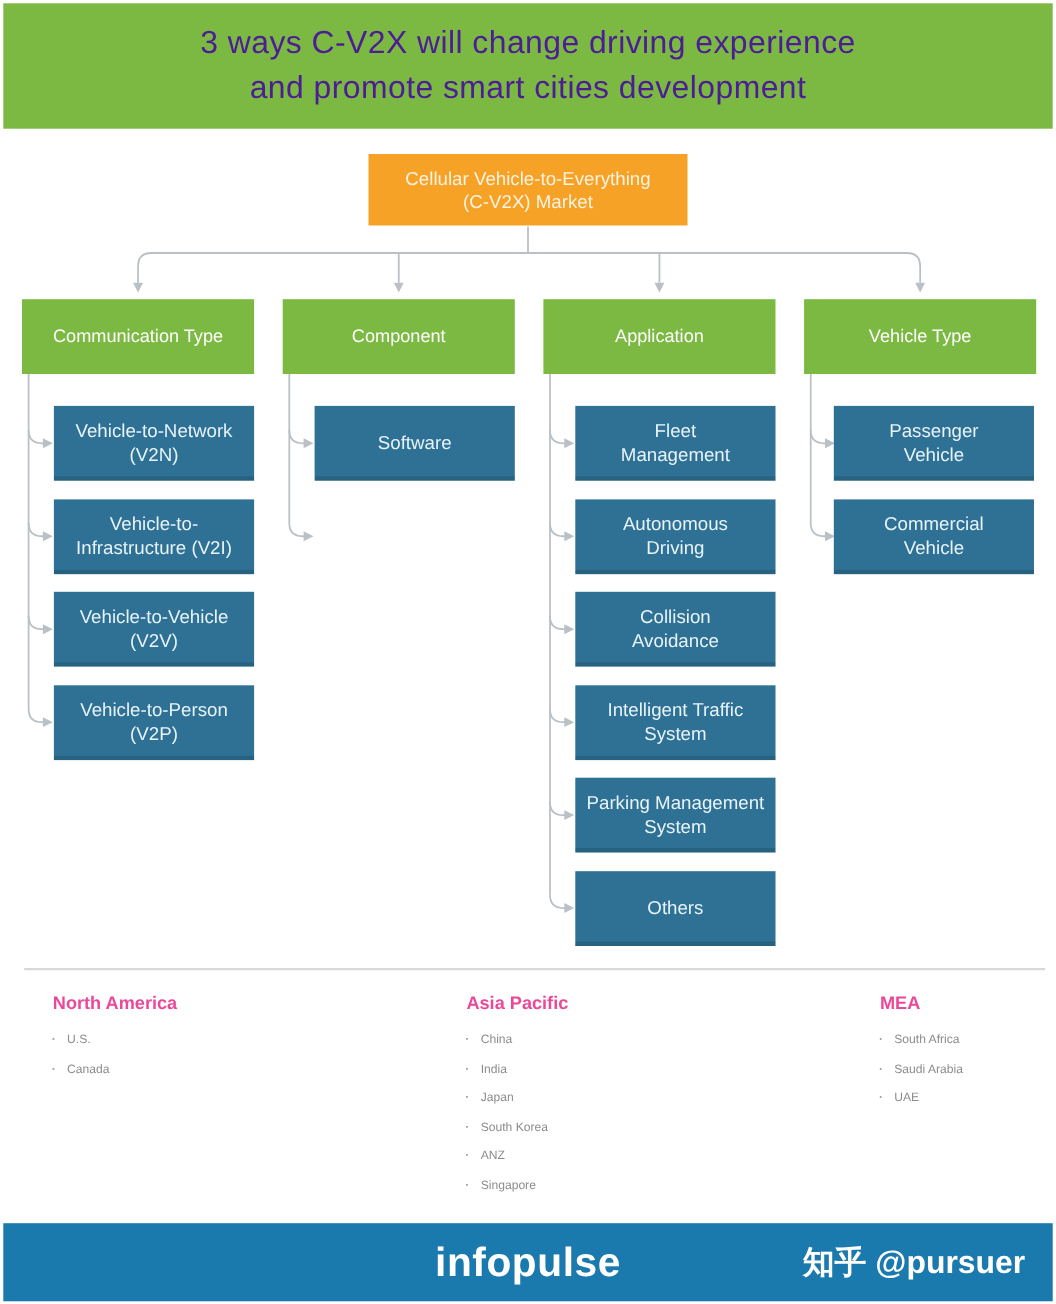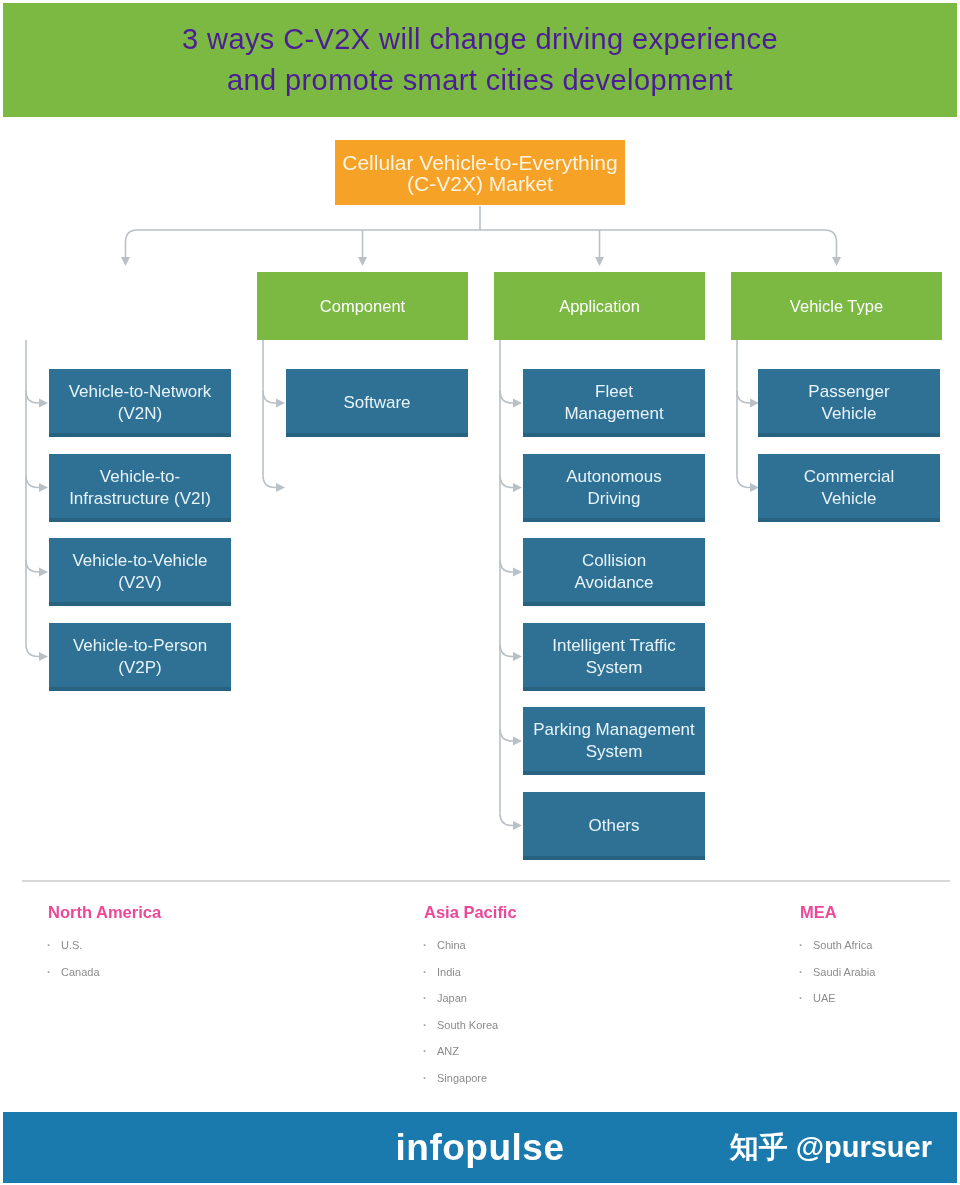--- a/index.html
+++ b/index.html
@@ -11,21 +11,21 @@
   .banner{
     position:absolute;left:3px;top:3px;width:954px;height:114px;
     background:#7cb943;color:#4c1d95;text-align:center;
     display:flex;flex-direction:column;justify-content:center;gap:8px;
     font-size:29px;letter-spacing:.4px;font-weight:400;
   }
   
   .root-node{
     position:absolute;left:335px;top:140px;width:290px;height:65px;
     background:#f5a227;color:#fdf3e0;display:flex;align-items:center;justify-content:center;
-    text-align:center;font-size:21px;line-height:21px;white-space:pre-line;
+    text-align:center;font-size:17px;line-height:21px;white-space:pre-line;
   }
   
   .connectors{position:absolute;left:0;top:0;width:960px;height:1185px;pointer-events:none;}
   
   .col-header{
     position:absolute;top:272px;height:68px;width:211px;
     background:#7cb943;color:#fefefe;display:flex;align-items:center;justify-content:center;
     font-size:16.5px;
   }
   .col-items{
@@ -113,20 +113,21 @@
       <polygon points="513,652 513,661 522,656.5" fill="#b9c0c6"></polygon>
       <polygon points="513,736.5 513,745.5 522,741" fill="#b9c0c6"></polygon>
       <polygon points="513,821 513,830 522,825.5" fill="#b9c0c6"></polygon>
       <polygon points="750,398.5 750,407.5 759,403" fill="#b9c0c6"></polygon>
       <polygon points="750,483 750,492 759,487.5" fill="#b9c0c6"></polygon>
     </svg>
 
   <div class="root-node">Cellular Vehicle-to-Everything
 (C-V2X) Market</div>
 
+  <div class="col-header" style="left:20px">Communication Type</div>
   <div class="col-header" style="left:257px">Component</div>
   <div class="col-header" style="left:494px">Application</div>
   <div class="col-header" style="left:731px">Vehicle Type</div>
 
   <div class="col-items" style="left:49px">
       <div class="node">Vehicle-to-Network
 (V2N)</div>
       <div class="node">Vehicle-to-
 Infrastructure (V2I)</div>
       <div class="node">Vehicle-to-Vehicle

